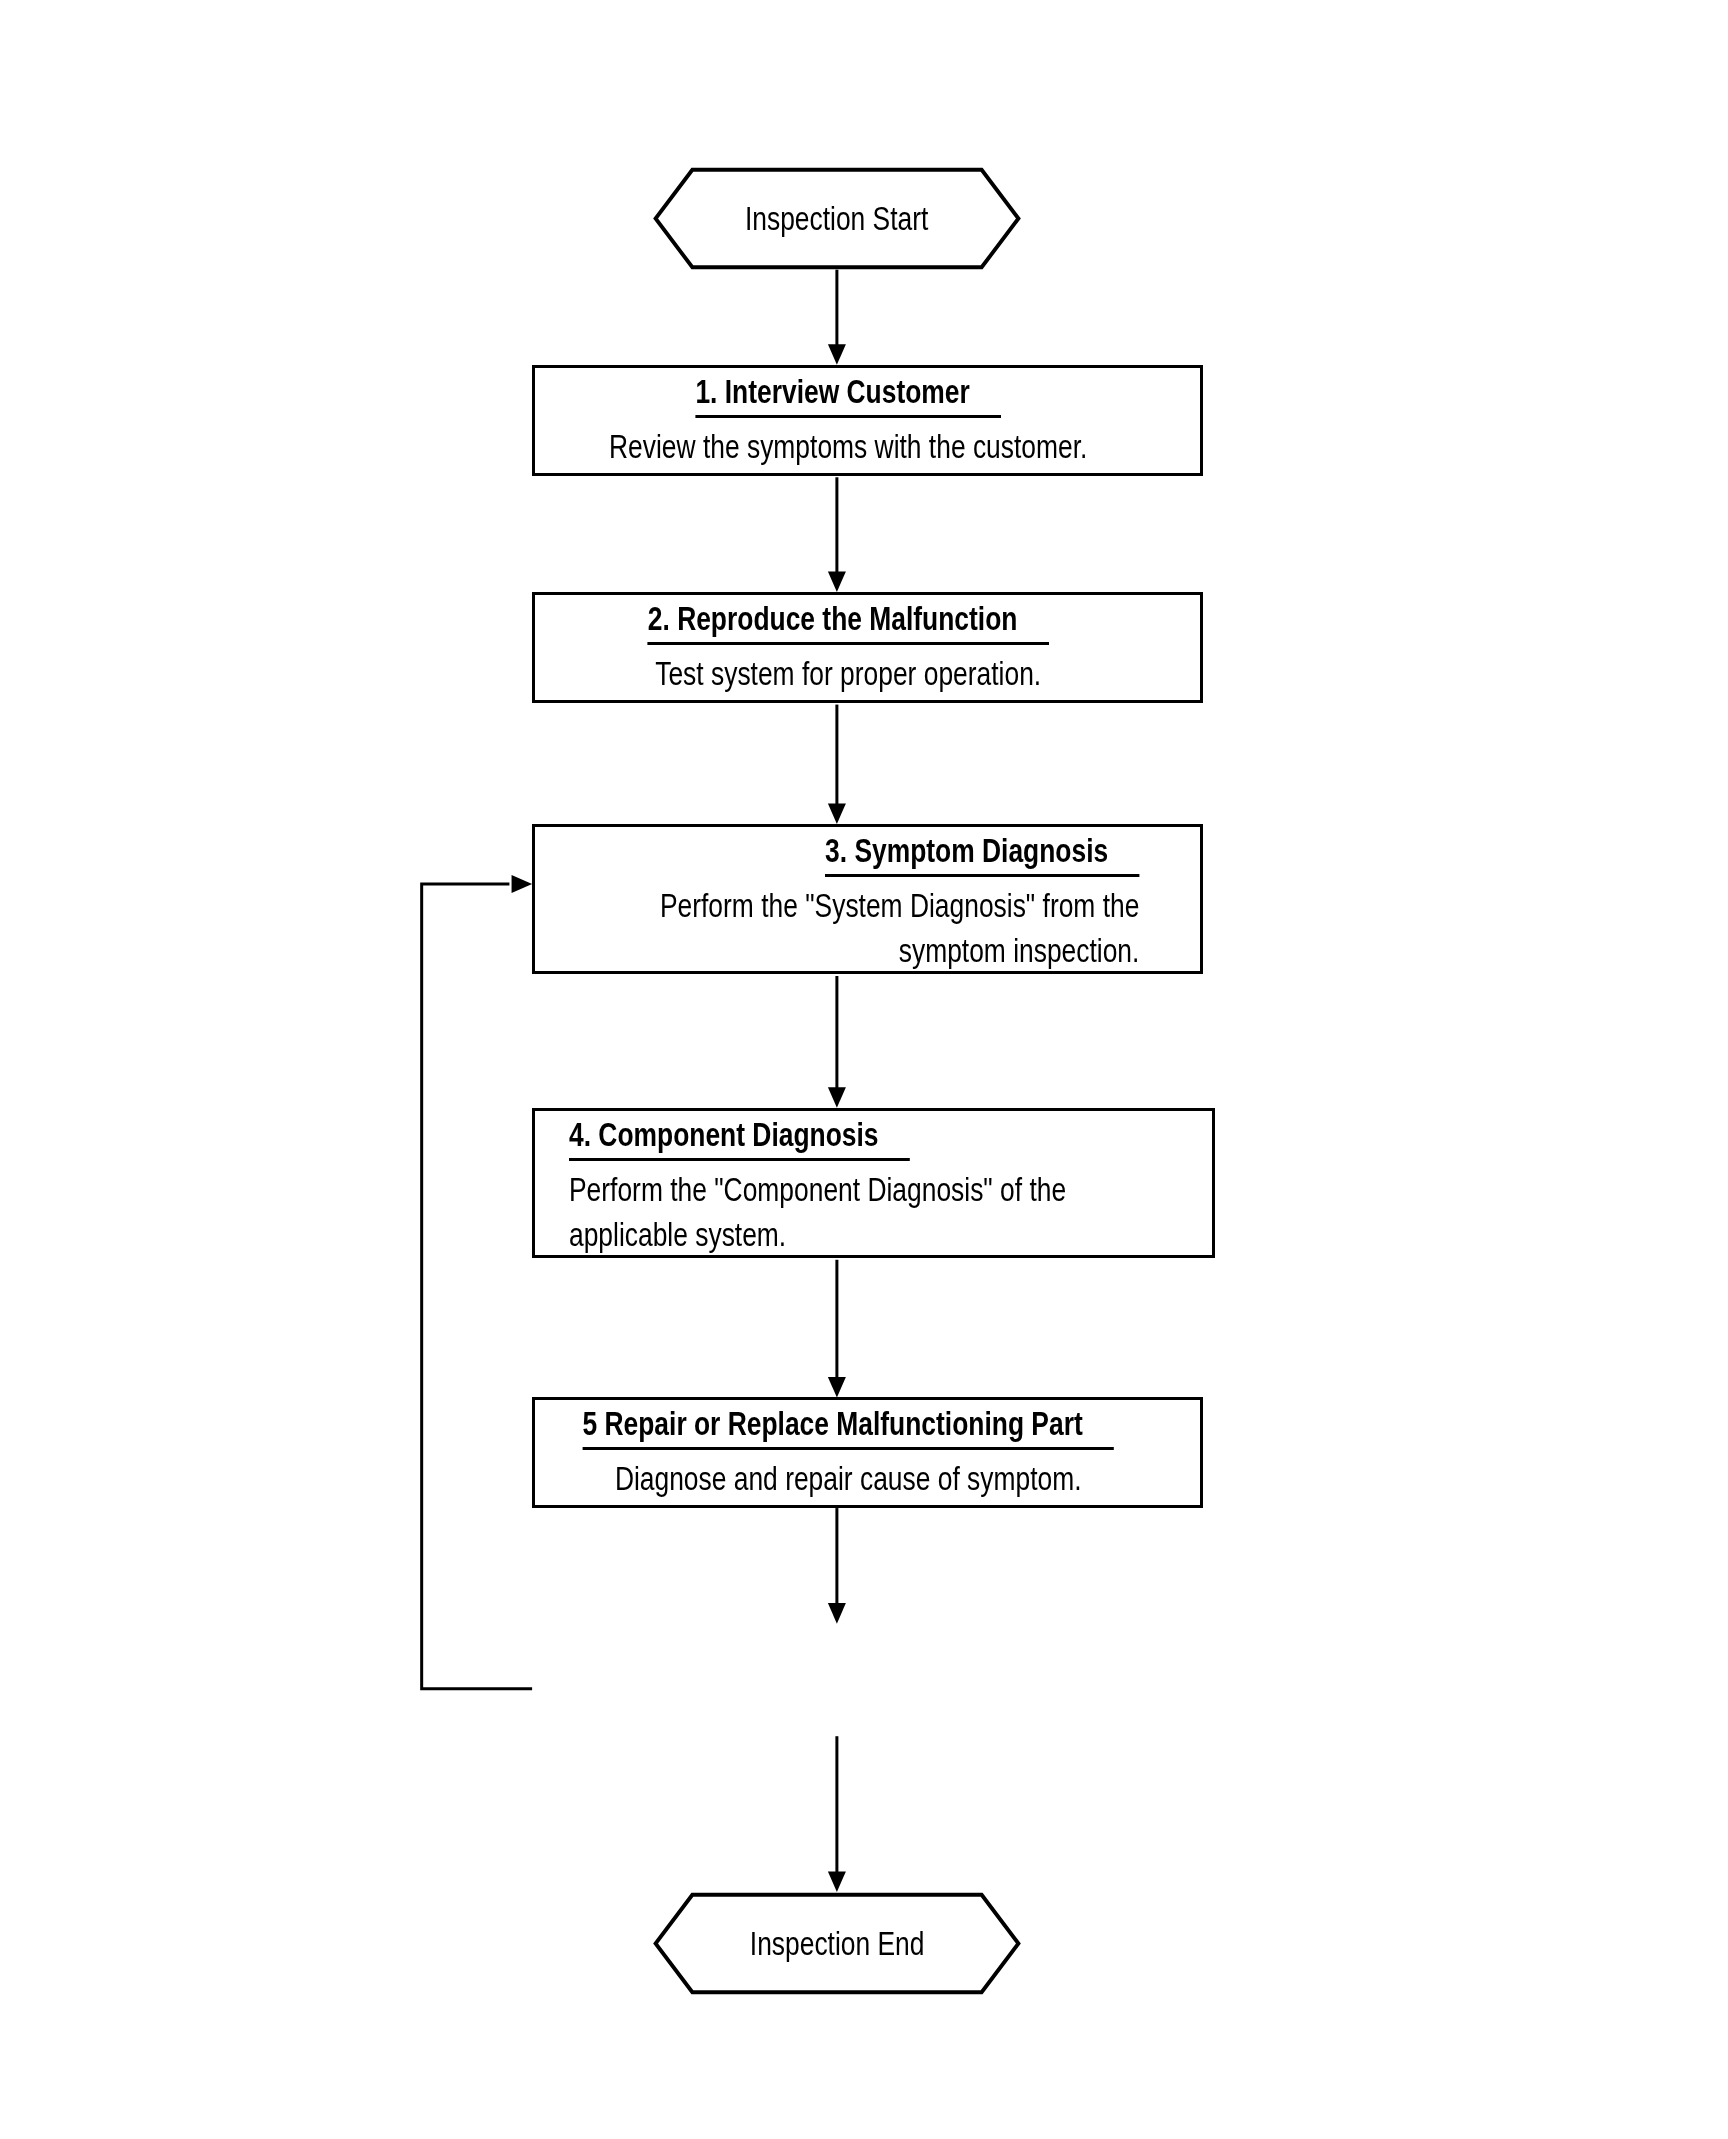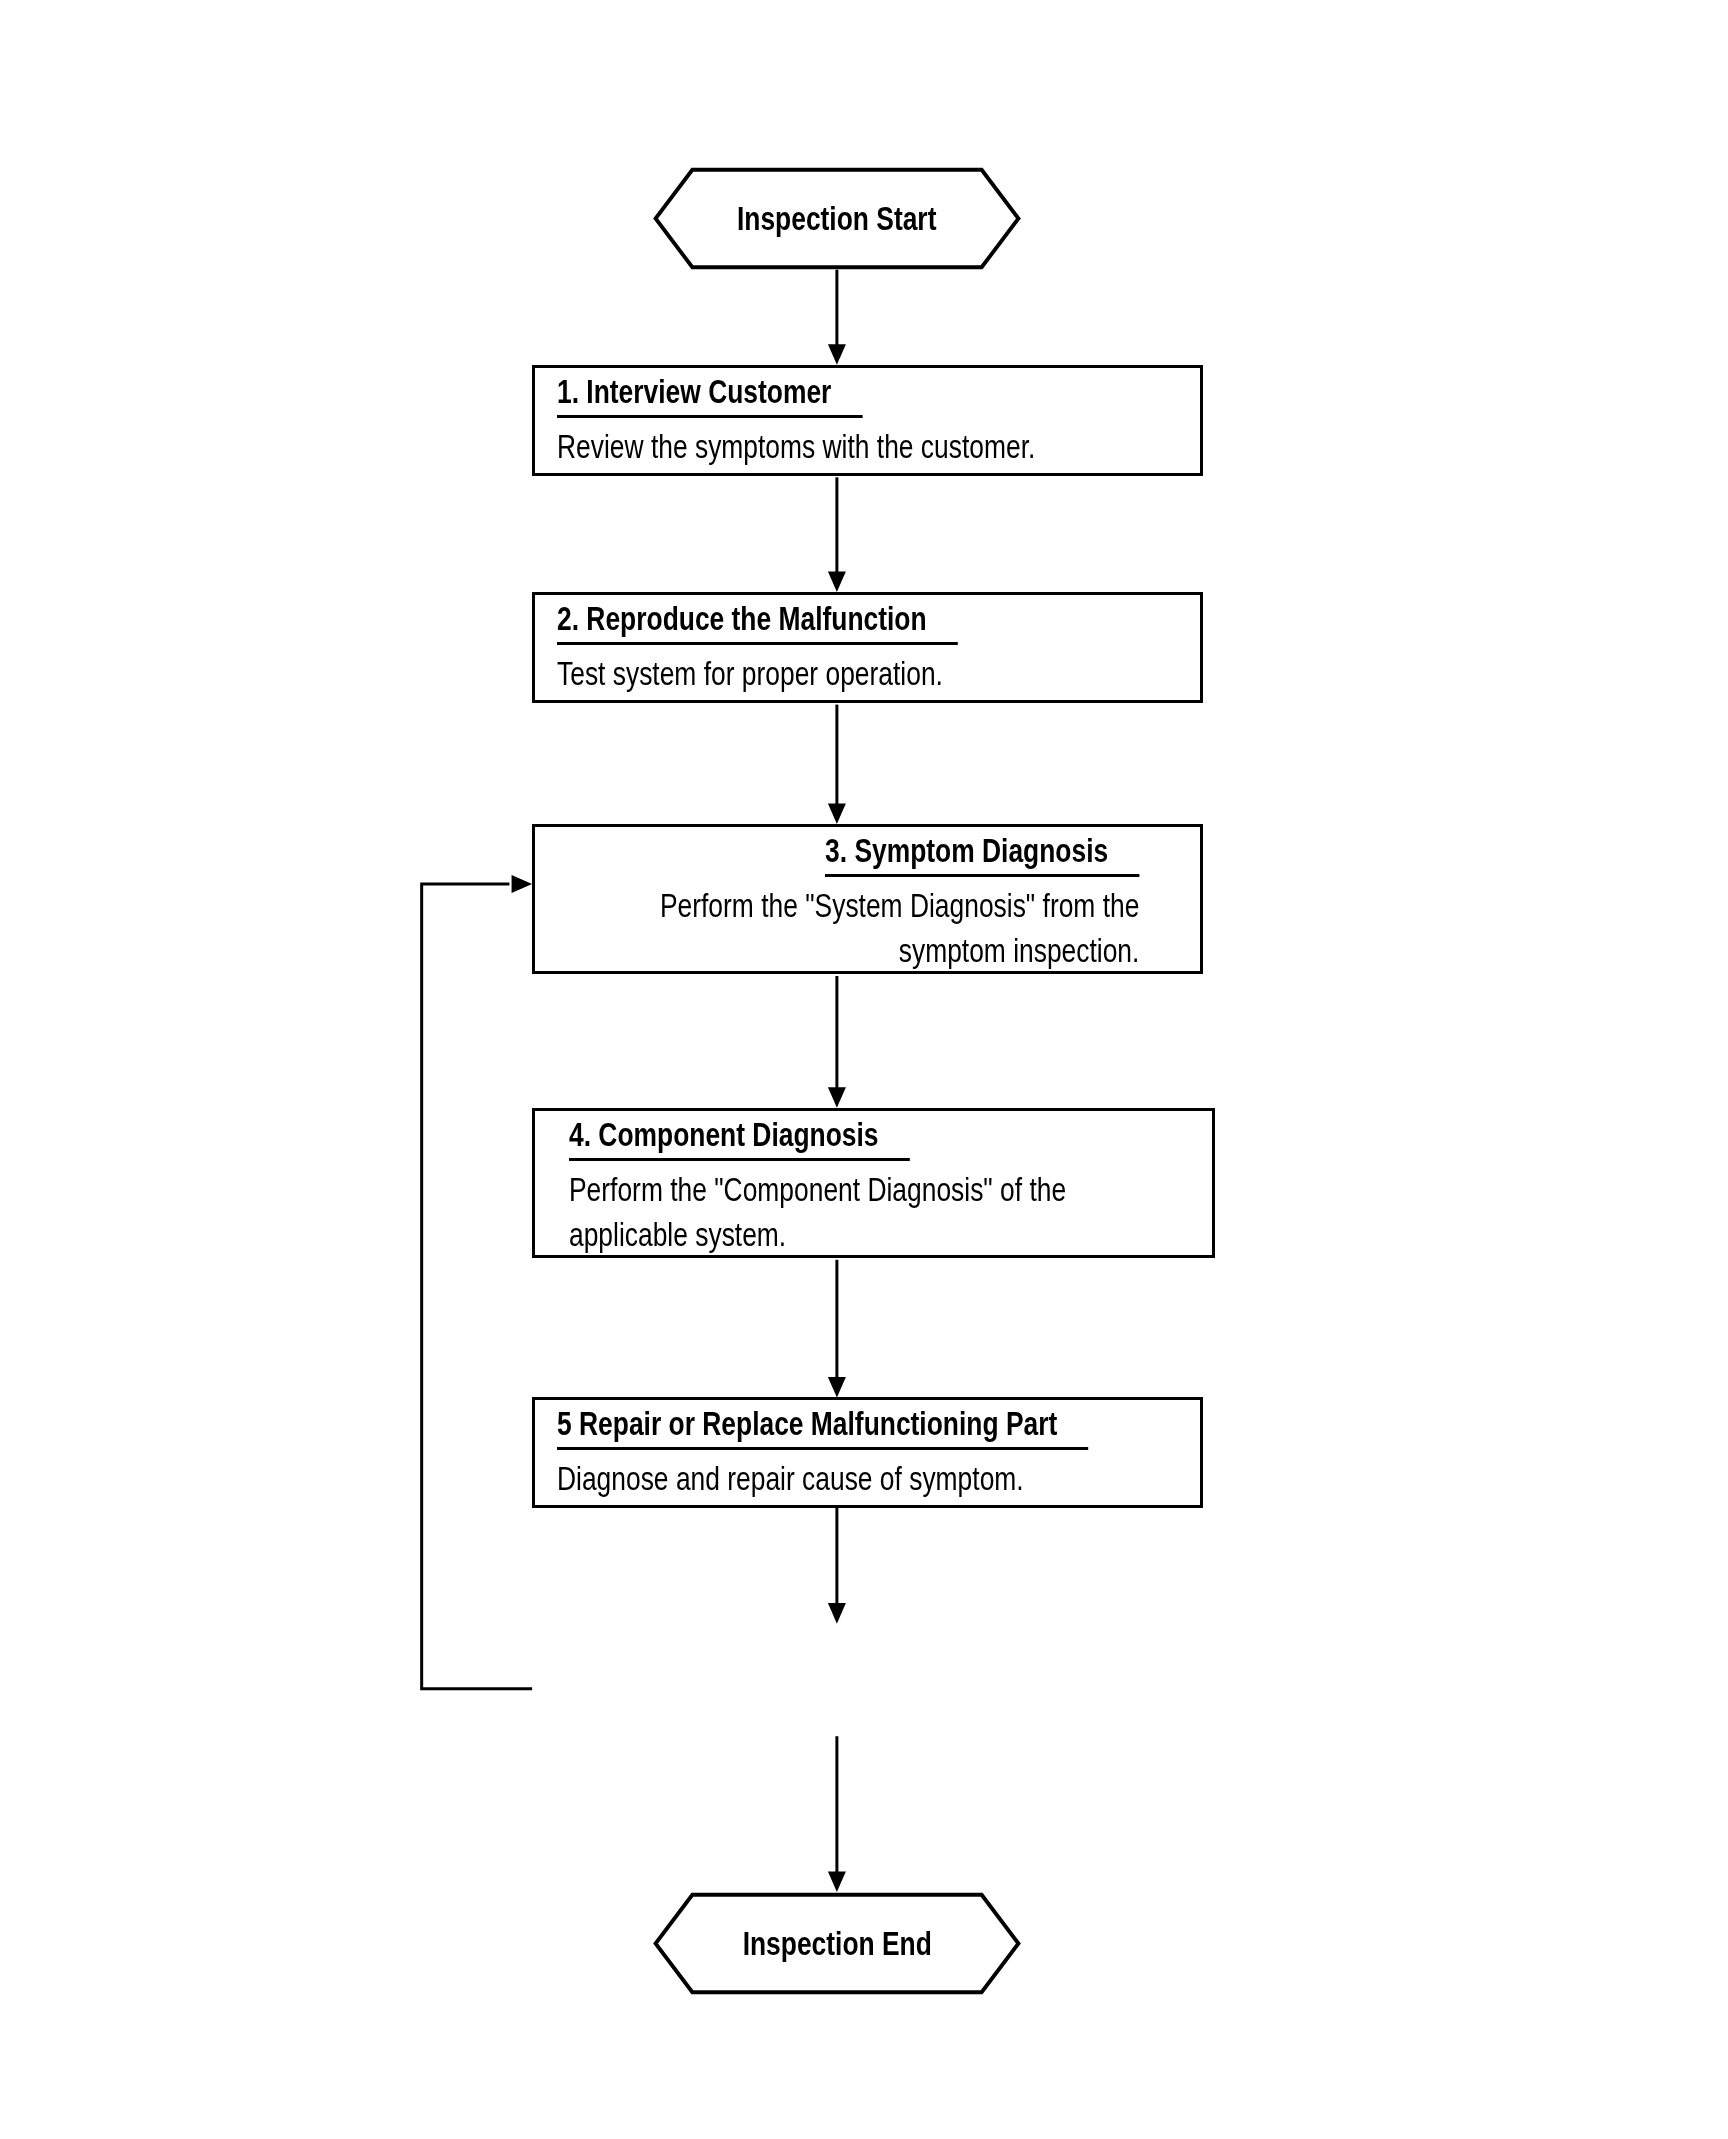--- a/index.html
+++ b/index.html
@@ -21,21 +21,20 @@
   svg.overlay {
     position: absolute;
     left: 0; top: 0;
     width: 1729px;
     height: 2154px;
   }
   .hex {
     position: absolute;
     width: 368px;
     height: 84px;
-    font-weight: bold;
   }
   .hex svg { position: absolute; left: 0; top: 0; }
   .hex-label-wrap {
     position: absolute;
     left: 0; top: 0;
     width: 368px; height: 103px;
     display: flex;
     align-items: center;
     justify-content: center;
   }
@@ -67,21 +66,21 @@
     font-weight: bold;
     border-bottom: 3.9px solid #000000;
     padding: 0 39px 3.4px 0;
     white-space: nowrap;
   }
   .step-desc {
     font-size: 33px;
     line-height: 45px;
     margin-top: 6px;
   }
-  .h1 { height: 105px; }
+  .h1 { height: 105px; text-align: center; }
   .h2 { height: 144px; }
 </style>
 </head>
 <body>
 
 <div class="canvas">
 
   <svg class="overlay" viewBox="0 0 4039 5032">
 
     <line x1="1955" y1="630" x2="1955" y2="812" stroke="#000000" stroke-width="7"></line>

